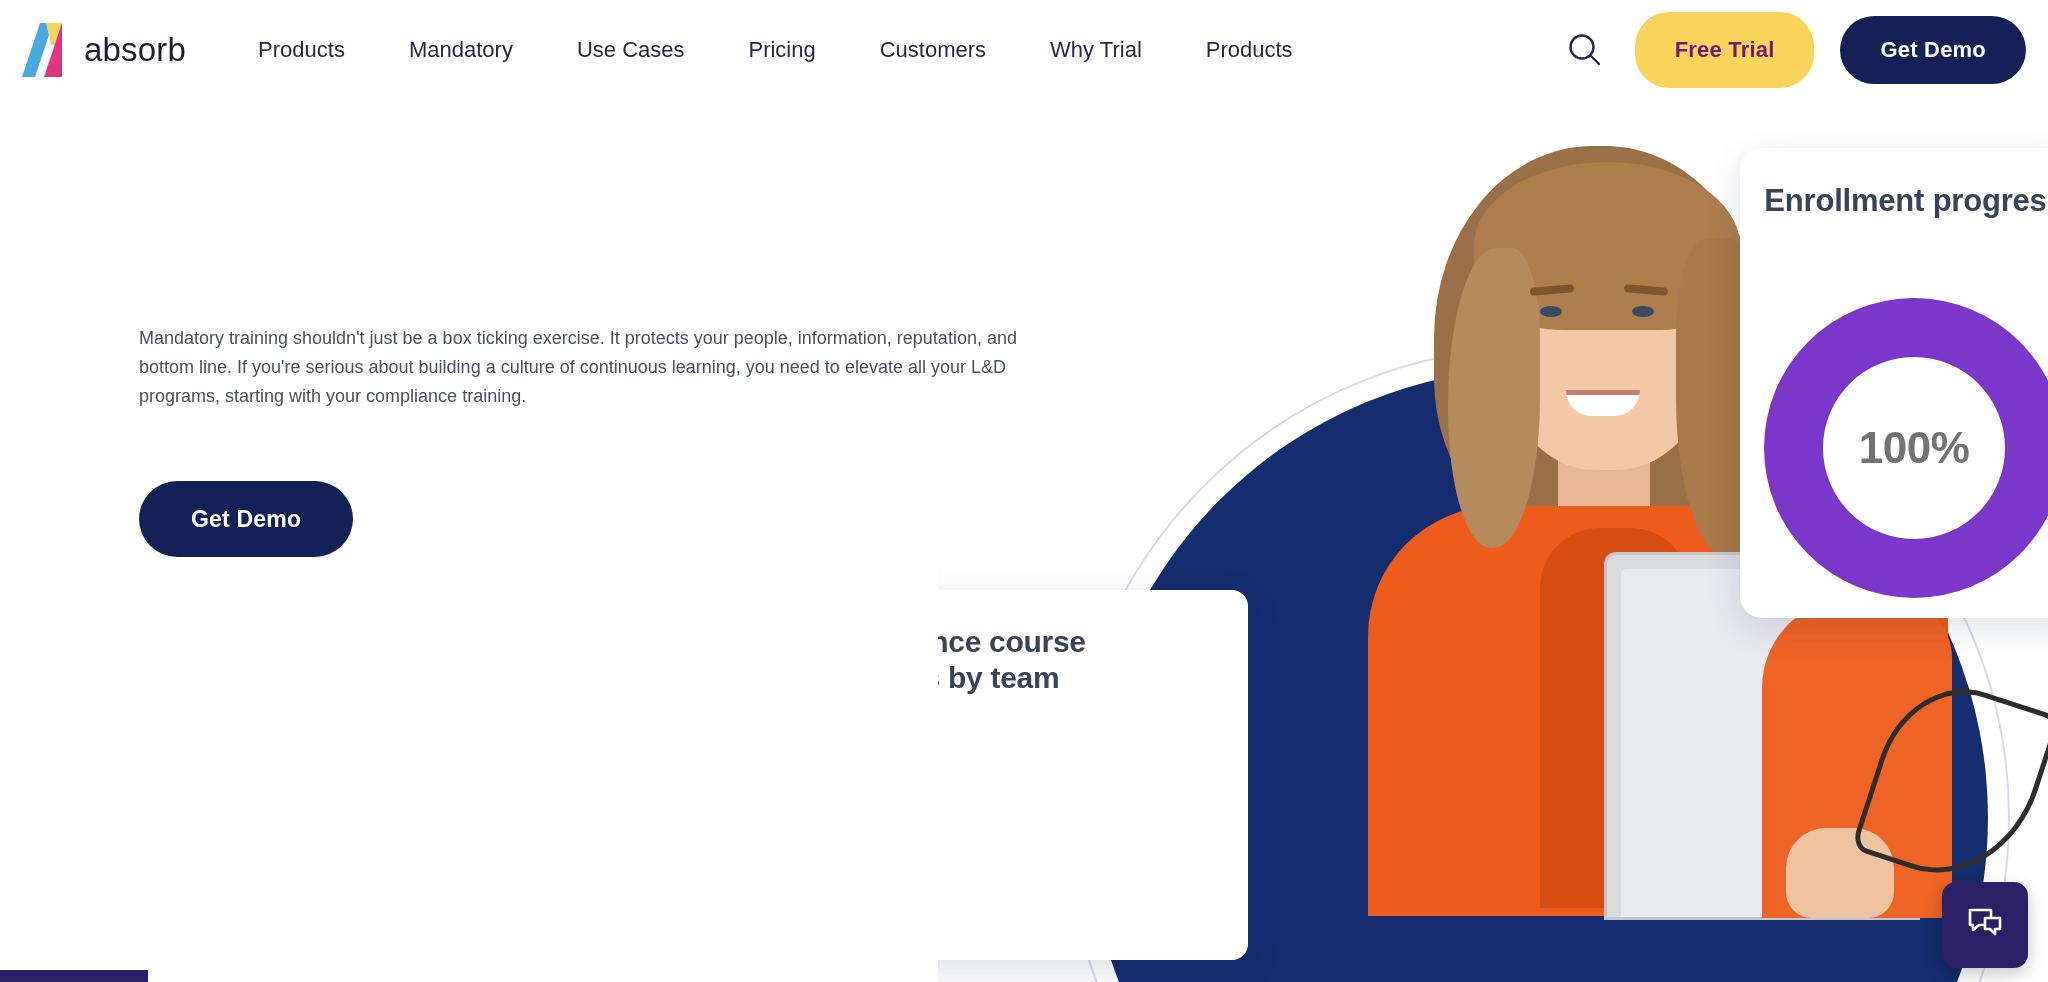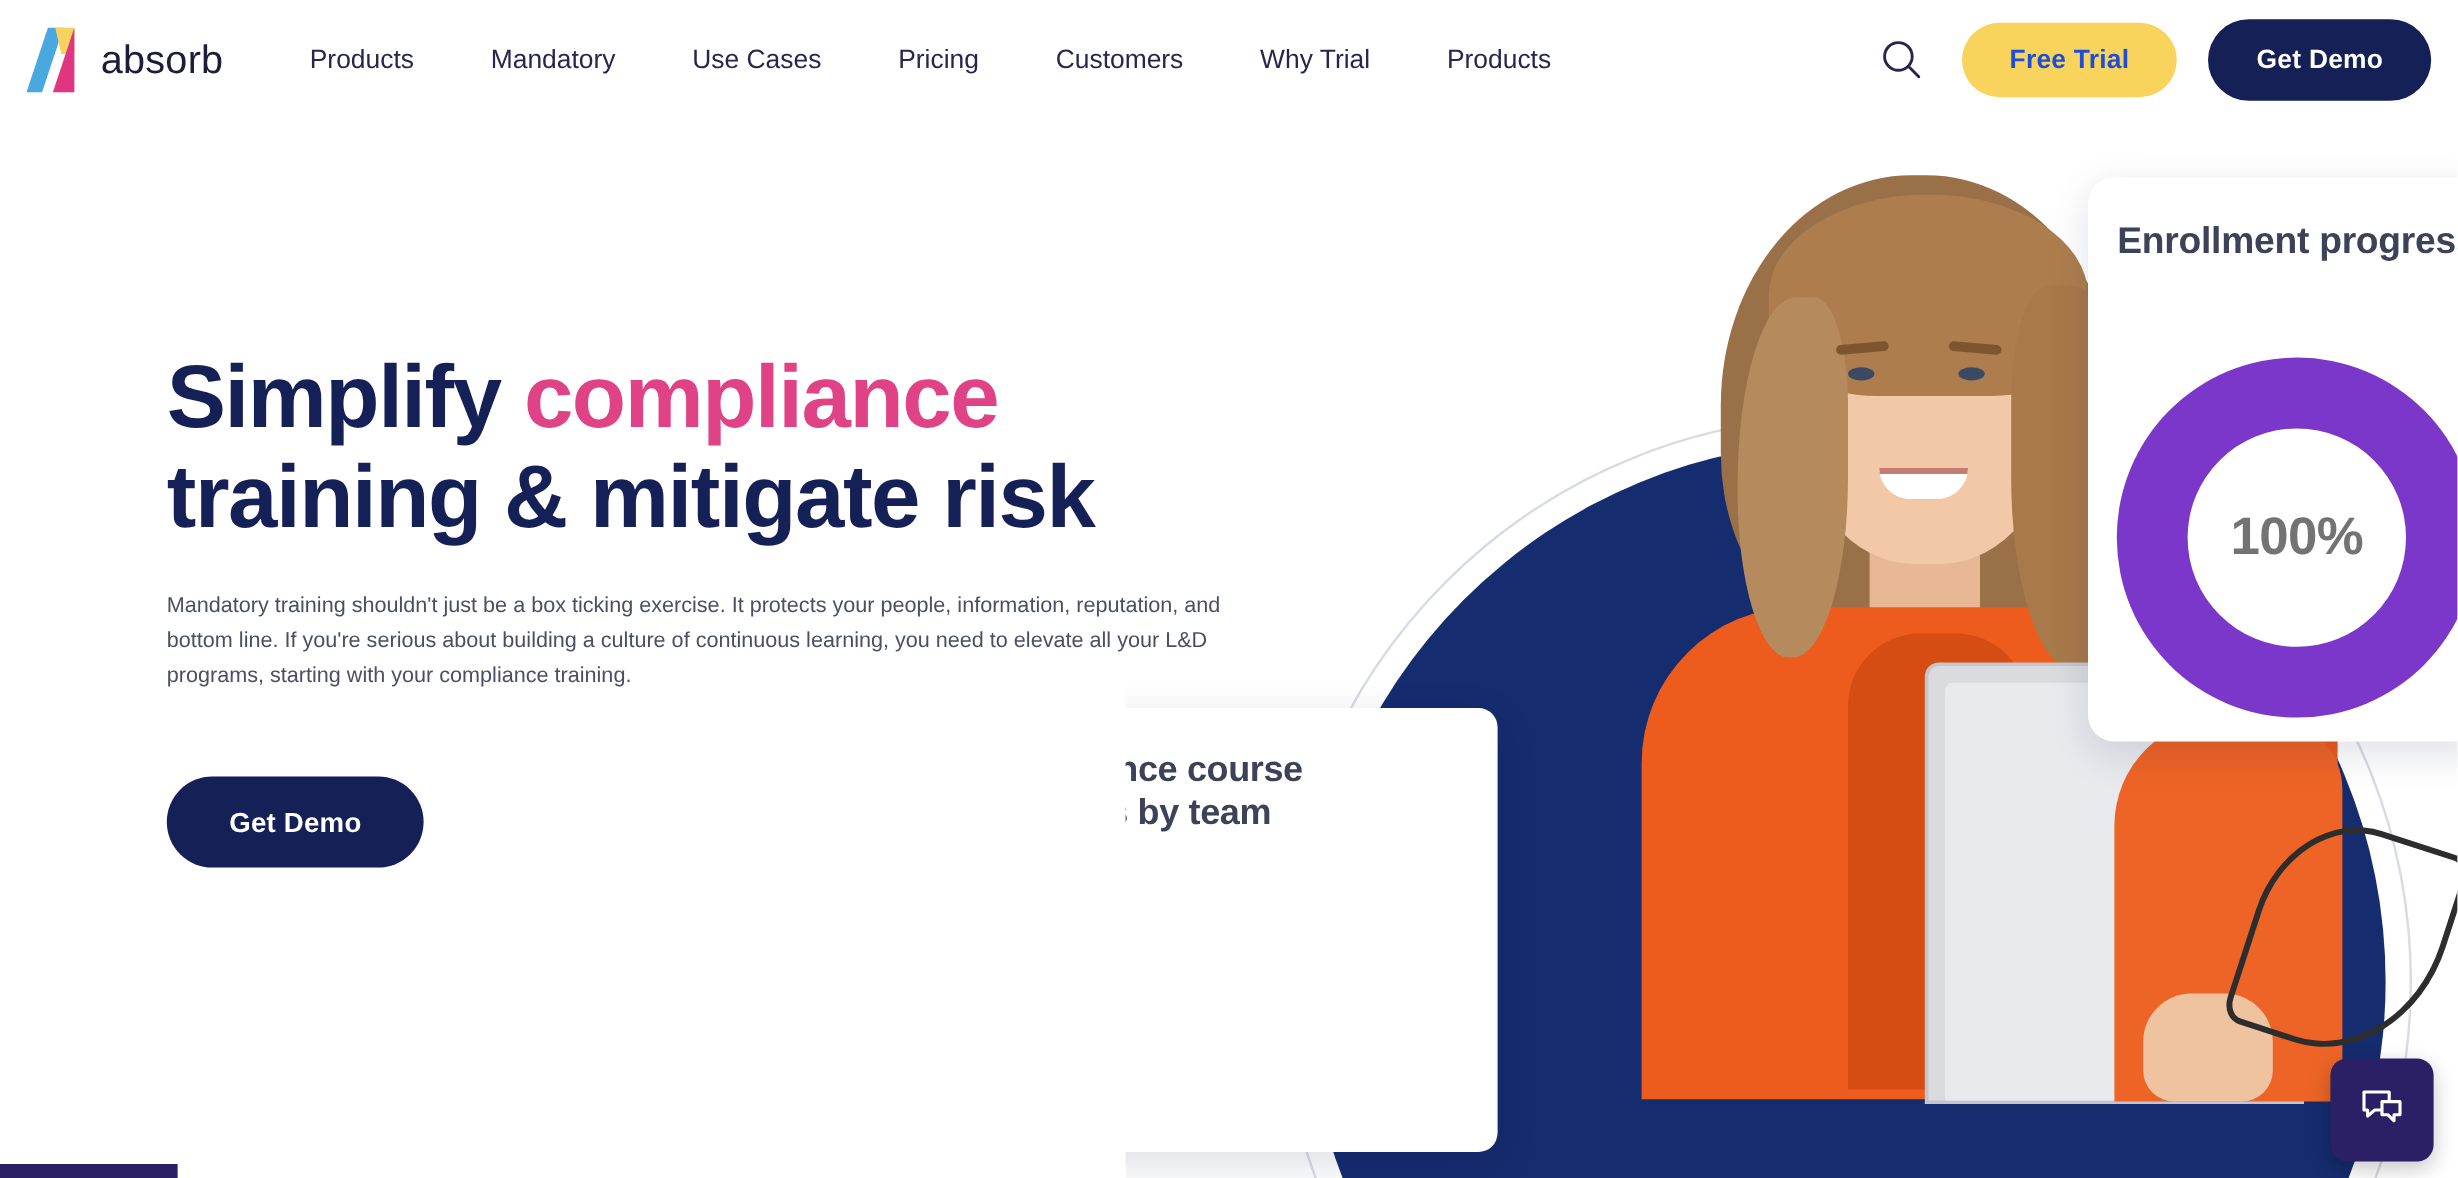--- a/index.html
+++ b/index.html
@@ -42,22 +42,22 @@
   .search-btn {
     width:56px; height:56px; display:flex; align-items:center; justify-content:center;
     cursor:pointer; margin-right:22px;
   }
   .btn {
     border:none; cursor:pointer; white-space:nowrap;
     font-family:"Liberation Sans", sans-serif;
     font-weight:bold; letter-spacing:.2px;
   }
   .btn-trial {
-    background:#f8d45c; color:#1d4ed8;
-    font-size:22px; padding:0 40px; height:62px;
+    background:#f8d45c; color:#701a75;
+    font-size:22px; padding:0 40px; height:76px;
     border-radius:34px; margin-right:26px;
   }
   .btn-demo-top {
     background:#152056; color:#ffffff;
     font-size:22px; padding:0 40px; height:68px;
     border-radius:36px;
   }
 
   
   .hero-left { position:absolute; left:139px; top:290px; width:900px; z-index:20; }
@@ -341,24 +341,20 @@
             
           </span>
           <span class="bar-track"><span class="bar-fill" style="width:84%"></span></span>
         </div>
 
       </div>
     </div>
   </div>
 
   <section class="hero-left">
-    <h1 class="hero-title">
-      <span>Simplify </span><span class="accent">compliance</span><br>
-      <span>training &amp; mitigate risk</span>
-    </h1>
 
     <p class="hero-sub">Mandatory training shouldn't just be a box ticking exercise. It protects your people, information, reputation, and bottom line. If you're serious about building a culture of continuous learning, you need to elevate all your L&amp;D programs, starting with your compliance training.</p>
 
     <button class="btn hero-cta">Get Demo</button>
   </section>
 
   <div class="chat-widget">
     <span>
       <svg width="44" height="44" viewBox="0 0 44 44" fill="none">
         <path d="M7 9h21v15H16l-6 5v-5H7z" stroke="#ffffff" stroke-width="2.6" stroke-linejoin="round" fill="none"></path>

